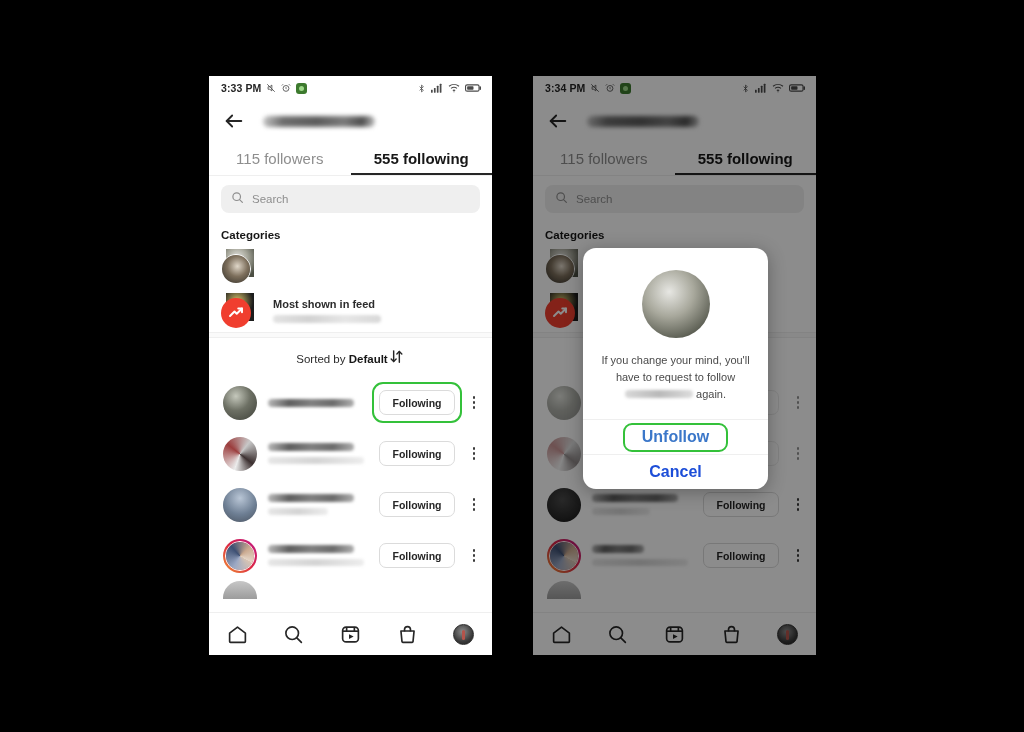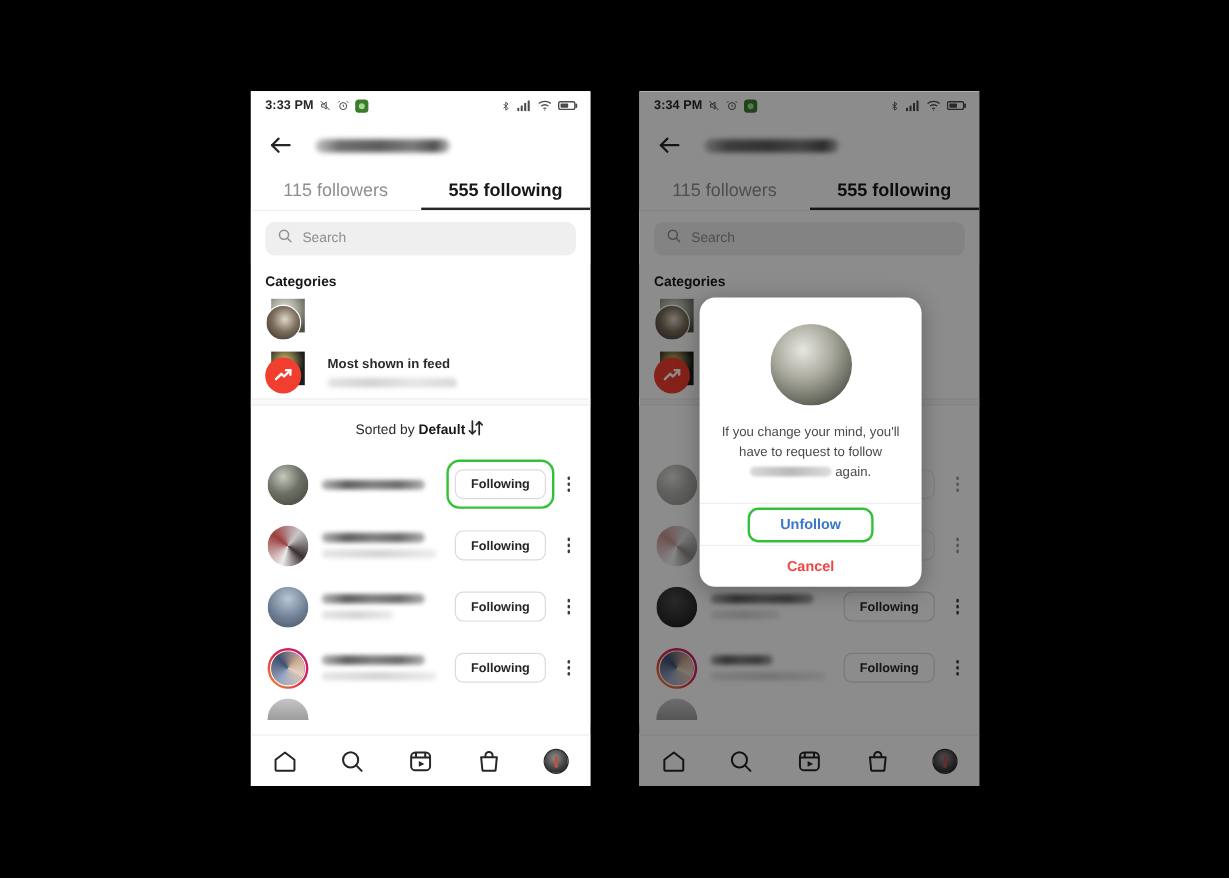--- a/index.html
+++ b/index.html
@@ -222,24 +222,24 @@
   }
   .inline-blur {
     display:inline-block; width: 68px; height: 8px; border-radius:4px;
     background: linear-gradient(90deg,#d8d8d8,#b9b9b9,#dcdcdc);
     filter: blur(1.5px); vertical-align: middle;
     position:relative; top:-1px;
   }
   .modal-divider { height:1px; background:#efefef; }
   .modal-btn {
     height: 34px; display:flex; align-items:center; justify-content:center;
-    font-size: 12px; font-weight:700;
+    font-size: 16px; font-weight:700;
   }
   .modal-btn.danger { color:#3b77c9; }
-  .modal-btn.plain  { color:#ef4444; }
+  .modal-btn.plain  { color:#1d4ed8; }
   .modal-btn-wrap { position:relative; }
   .modal-btn-wrap.highlight::after{
     content:''; position:absolute; left:40px; right:40px; top:3px; bottom:2px;
     border:2px solid #34c13a; border-radius: 9px; pointer-events:none;
   }
 
   
   .avfill { width:100%; height:100%; }
   .f1 { background: radial-gradient(circle at 38% 30%, #c5c8bc, #6d7064 45%, #3d3f38 100%); }
   .f2 { background: conic-gradient(from 200deg, #eaeaea, #9b3d3d 30%, #c8c8c8 55%, #3b2f2f 80%, #efefef); }

